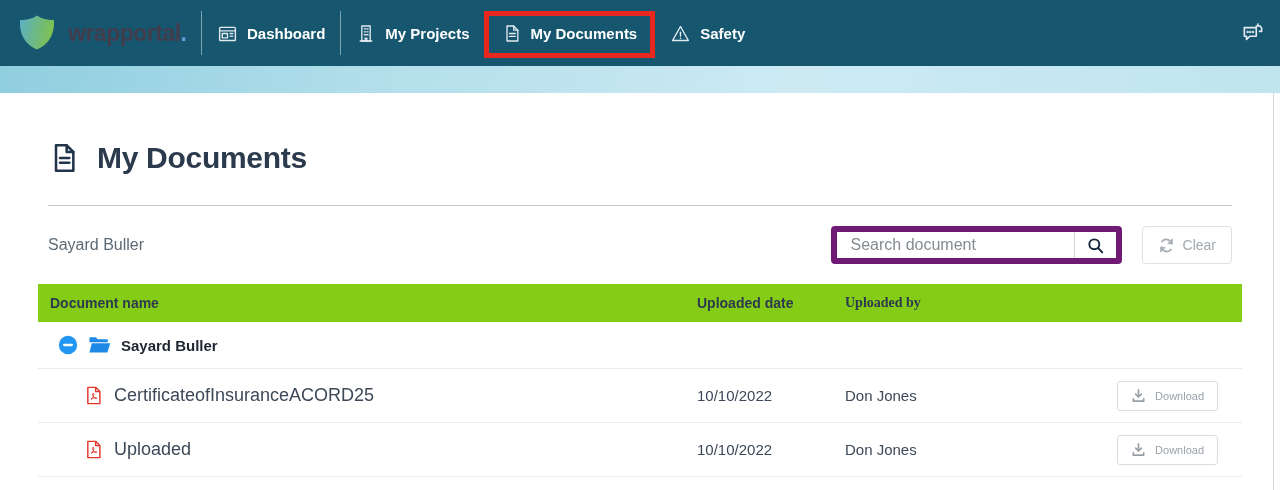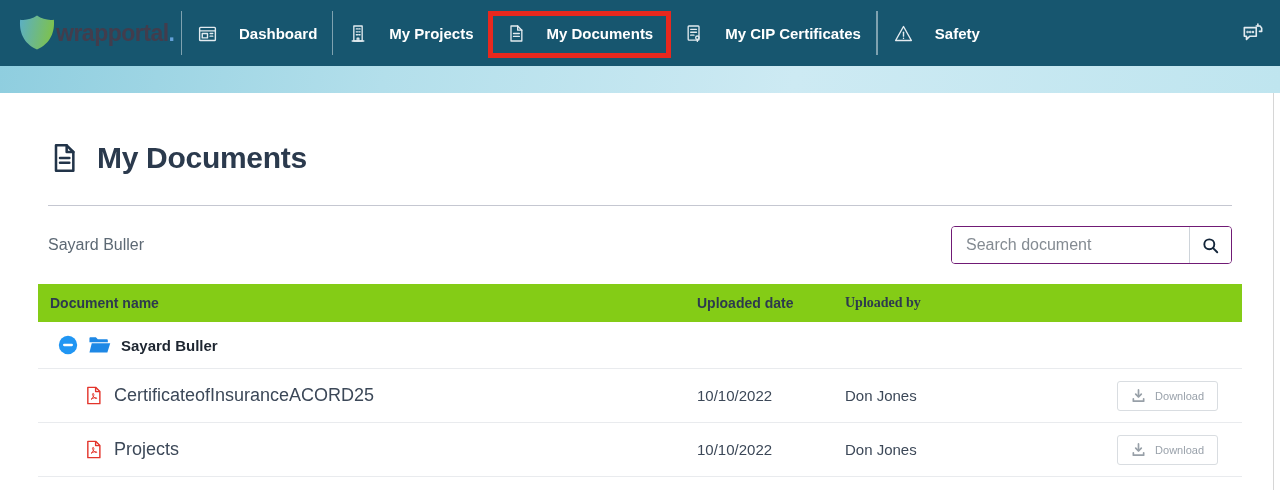--- a/index.html
+++ b/index.html
@@ -1,46 +1,46 @@
 <!DOCTYPE html>
 <html><head>
 <meta charset="utf-8">
 <style>
   * { margin:0; padding:0; box-sizing:border-box; }
   html,body { width:1280px; height:490px; overflow:hidden;
     font-family:"Liberation Sans","DejaVu Sans",sans-serif; background:#fff; }
 
   
   .navbar { position:relative; height:66px; background:#17566F; display:flex; align-items:center; padding:0 14px 0 18px; }
-  .brand { display:flex; align-items:center; gap:0; margin-right:6px; }
+  .brand { display:flex; align-items:center; gap:12px; margin-right:14px; }
   .brand-word { font-size:23px; font-weight:800; color:#423D4D; letter-spacing:-.5px; }
   .brand-dot { color:#64A0D8; font-weight:800; font-size:23px; }
   .nav-sep { width:1px; height:44px; background:rgba(255,255,255,.45); flex:0 0 1px; }
   .nav-item { position:relative; display:flex; align-items:center; gap:9px; height:66px; padding:0 15px; cursor:pointer; }
-  .nav-label { color:#fff; font-size:15px; font-weight:700; white-space:nowrap;margin-left:12px; }
+  .nav-label { color:#fff; font-size:15px; font-weight:700; white-space:nowrap; }
   .nicon { display:flex; align-items:center; }
   .nicon svg { stroke:#E3EBF0; fill:none; stroke-width:1.6; stroke-linecap:round; stroke-linejoin:round; }
   .highlight-box { position:absolute; left:-3px; right:-3px; top:11px; bottom:8px; border:5px solid #E8281E; pointer-events:none; }
   .nav-right { margin-left:auto; display:flex; align-items:center; gap:18px; }
   .icon-btn { display:flex; align-items:center; cursor:pointer; }
   .icon-btn svg { stroke:#E3EBF0; fill:none; stroke-width:1.5; stroke-linecap:round; stroke-linejoin:round; }
 
   
   .band { height:27px; background:linear-gradient(100deg,#8FCEDF 0%,#B3DFEB 30%,#CDEAF3 62%,#BFE5EF 100%); }
 
   
   .page { padding:0 48px; }
   .page-heading { margin-top:48px; display:flex; align-items:center; gap:17px; }
   .page-title { font-size:30px; font-weight:800; color:#2B3A4D; letter-spacing:-.3px; }
   .rule { margin-top:30px; border:none; border-top:1px solid #C5C7D1; }
 
   .filter-row { margin-top:20px; display:flex; align-items:center; }
   .owner-name { font-size:16px; color:#5D6974; }
   .filter-right { margin-left:auto; display:flex; align-items:center; gap:20px; }
-  .search-group { display:flex; height:38px; border:1px solid #701a75; border-radius:4px; overflow:hidden; background:#fff; }
+  .search-group { display:flex; height:38px; border:6px solid #701a75; border-radius:4px; overflow:hidden; background:#fff; }
   .search-input { width:237px; border:none; outline:none; padding:0 14px; font-size:16px; color:#3C4858;
      font-family:"Liberation Sans","DejaVu Sans",sans-serif; }
   .search-input::placeholder { color:#848B92; }
   .search-btn { width:42px; background:#fff; border:none; border-left:1px solid #CED4DA; display:flex; align-items:center; justify-content:center; cursor:pointer; }
   .clear-btn { height:38px; padding:0 15px; background:#fff; border:1px solid #DEE2E6; border-radius:4px;
      display:flex; align-items:center; gap:8px; font-size:14px; color:#A2A8AF; cursor:pointer;
      font-family:"Liberation Sans","DejaVu Sans",sans-serif; }
 
   
   .doc-table { margin:20px -10px 0; }
@@ -120,31 +120,20 @@
           <path d="M6 3h8l5 5v13H6z"></path>
           <path d="M14 3v5h5"></path>
           <path d="M9 12h7M9 15.5h7"></path>
         </svg>
     </span>
     <span class="nav-label">My Documents</span>
     <span class="highlight-box"></span>
   </div>
   <div class="nav-sep"></div>
 
-  <div class="nav-item">
-    <span class="nicon">
-      <svg width="20" height="21" viewBox="0 0 24 24">
-          <rect x="5" y="3" width="13" height="17" rx="1"></rect>
-          <path d="M8 7h7M8 10.5h7M8 14h4"></path>
-          <circle cx="16" cy="17" r="2"></circle>
-          <path d="M16 19v2.5"></path>
-        </svg>
-    </span>
-    <span class="nav-label">My CIP Certificates</span>
-  </div>
   <div class="nav-sep"></div>
 
   <div class="nav-sep"></div>
 
   <div class="nav-item">
     <span class="nicon">
       <svg width="21" height="21" viewBox="0 0 24 24">
           <path d="M12 4 21 20H3z"></path>
           <path d="M12 10.5v4.5"></path>
           <path d="M12 17.4v.2"></path>
@@ -192,20 +181,31 @@
         <input class="search-input" type="text" placeholder="Search document" style="">
         <button class="search-btn">
           <span style="display:flex;">
             <svg width="19" height="19" viewBox="0 0 24 24" fill="none" stroke="#14263A" stroke-width="2.4" stroke-linecap="round">
                 <circle cx="10.5" cy="10.5" r="6.3"></circle>
                 <path d="M15.3 15.3 20.5 20.5"></path>
               </svg>
           </span>
         </button>
       </div>
+      <button class="clear-btn">
+        <span style="display:flex;">
+          <svg width="17" height="17" viewBox="0 0 16 16" fill="none" stroke="#A8AEB5" stroke-width="1.7" stroke-linecap="round" stroke-linejoin="round">
+              <path d="M3.3 9.6a5 5 0 0 0 8.9 2.2"></path>
+              <path d="M2.9 13.5v-3.3h3.3"></path>
+              <path d="M12.7 6.4a5 5 0 0 0-8.9-2.2"></path>
+              <path d="M13.1 2.5v3.3H9.8"></path>
+            </svg>
+        </span>
+        <span>Clear</span>
+      </button>
     </div>
   </div>
 
   <div class="doc-table">
 
     <div class="t-head">
       <span class="th th-name">Document name</span>
       <span class="th th-date">Uploaded date</span>
       <span class="th th-by">Uploaded by</span>
       <span></span>
@@ -256,21 +256,21 @@
 
     <div class="t-row">
       <span class="cell-name">
         <span style="display:flex;">
           <svg width="17" height="19" viewBox="0 0 24 26" fill="none" stroke="#E3342B" stroke-width="2" stroke-linejoin="round">
               <path d="M4 1.5h11l6 6V24.5H4z"></path>
               <path d="M15 1.5v6h6"></path>
               <path d="M8.5 18.5c1.8-1 4.5-5.5 4-7.5-.4-1.6-2.3-1-2 .6.4 2 3 5.5 5 5.8 1.7.2 1.6-1.7-1-1.4-2.2.3-4.8 1.6-6 2.5z" stroke-width="1.3"></path>
             </svg>
         </span>
-        <span>Projects</span>
+        <span>Uploaded</span>
       </span>
       <span class="cell-date">10/10/2022</span>
       <span class="cell-by">Don Jones</span>
       <span class="cell-action">
         <button class="download-btn">
           <span style="display:flex;">
             <svg width="15" height="15" viewBox="0 0 16 16" fill="none" stroke="#98A0A8" stroke-width="1.8" stroke-linecap="round" stroke-linejoin="round">
                 <path d="M8 2v7"></path>
                 <path d="M5 6.5 8 9.5 11 6.5"></path>
                 <path d="M2.5 11.5v2.5h11v-2.5"></path>

